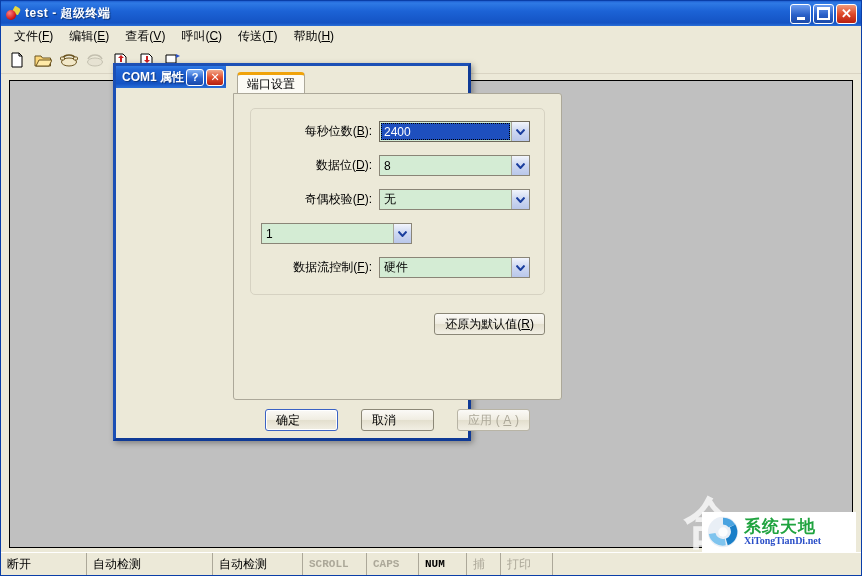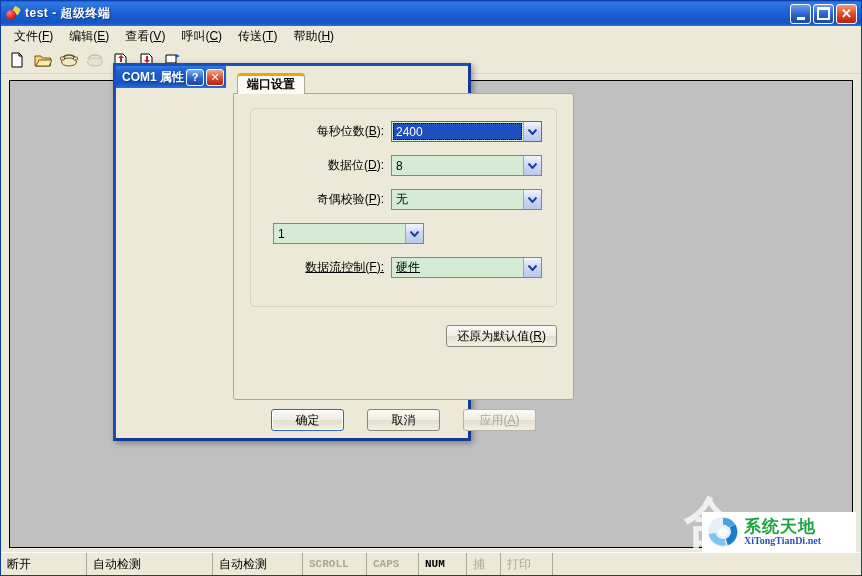--- a/index.html
+++ b/index.html
@@ -231,21 +231,21 @@
   .dlg-btn.close{ background: linear-gradient(180deg,#f2a98c,#e05030 50%,#b52010); }
 
   .dlg-body {
     flex: 1 1 auto;
     padding: 6px 7px 7px 7px;
     display: flex; flex-direction: column;
     box-sizing: border-box;
   }
 
   
-  .tabstrip { height: 22px; display: flex; align-items: center; padding-left: 4px; flex: 0 0 auto; font-weight: bold; }
+  .tabstrip { height: 22px; display: flex; align-items: flex-start; padding-left: 4px; flex: 0 0 auto; }
   .tab {
     height: 21px;
     padding: 0 9px;
     background: #fcfbf5;
     border: 1px solid #aca899;
     border-bottom: none;
     border-top: 3px solid #f0a30a;
     border-radius: 4px 4px 0 0;
     display: flex; align-items: center;
     font-size: 12px; color: #000;
@@ -264,29 +264,29 @@
     box-sizing: border-box;
     display: flex; flex-direction: column;
     position: relative;
     z-index: 1;
   }
 
   .groupbox {
     border: 1px solid #d6d2c2;
     border-radius: 5px;
     background: transparent;
-    padding: 12px 14px 12px 22px;
+    padding: 12px 14px 12px 10px;
     box-sizing: border-box;
   }
   .field-row {
     display: flex; align-items: center;
     margin-bottom: 13px;
     height: 21px;
   }
-  .field-row:last-child { margin-bottom: 16px; text-decoration: underline; }
+  .field-row:last-child { margin-bottom: 4px; }
   .field-label {
     width: 118px;
     text-align: right;
     padding-right: 7px;
     font-size: 12px;
     color: #000;
     white-space: nowrap;
     box-sizing: border-box;
     font-family: "Liberation Sans", sans-serif;
   }
@@ -331,21 +331,21 @@
   
   .btn {
     height: 22px;
     min-width: 70px;
     padding: 0 10px;
     background: linear-gradient(180deg,#fbfaf7 0%, #f0ede2 48%, #e3dfce 52%, #f2efe4 100%);
     border: 1px solid #8b8777;
     border-radius: 3px;
     font-size: 12px;
     color: #000;
-    display: inline-flex; align-items: center; justify-content: center;
+    display: inline-flex; align-items: center; justify-content: space-between;
     box-sizing: border-box;
     font-family: "Liberation Sans", sans-serif;
     white-space: nowrap;
   }
   .btn .u { text-decoration: underline; }
   .btn.default {
     border: 1px solid #3a62c4;
     box-shadow: inset 0 0 0 1px #ffffff;
   }
   .btn.disabled { color: #aca899; border-color: #b8b4a5; }

